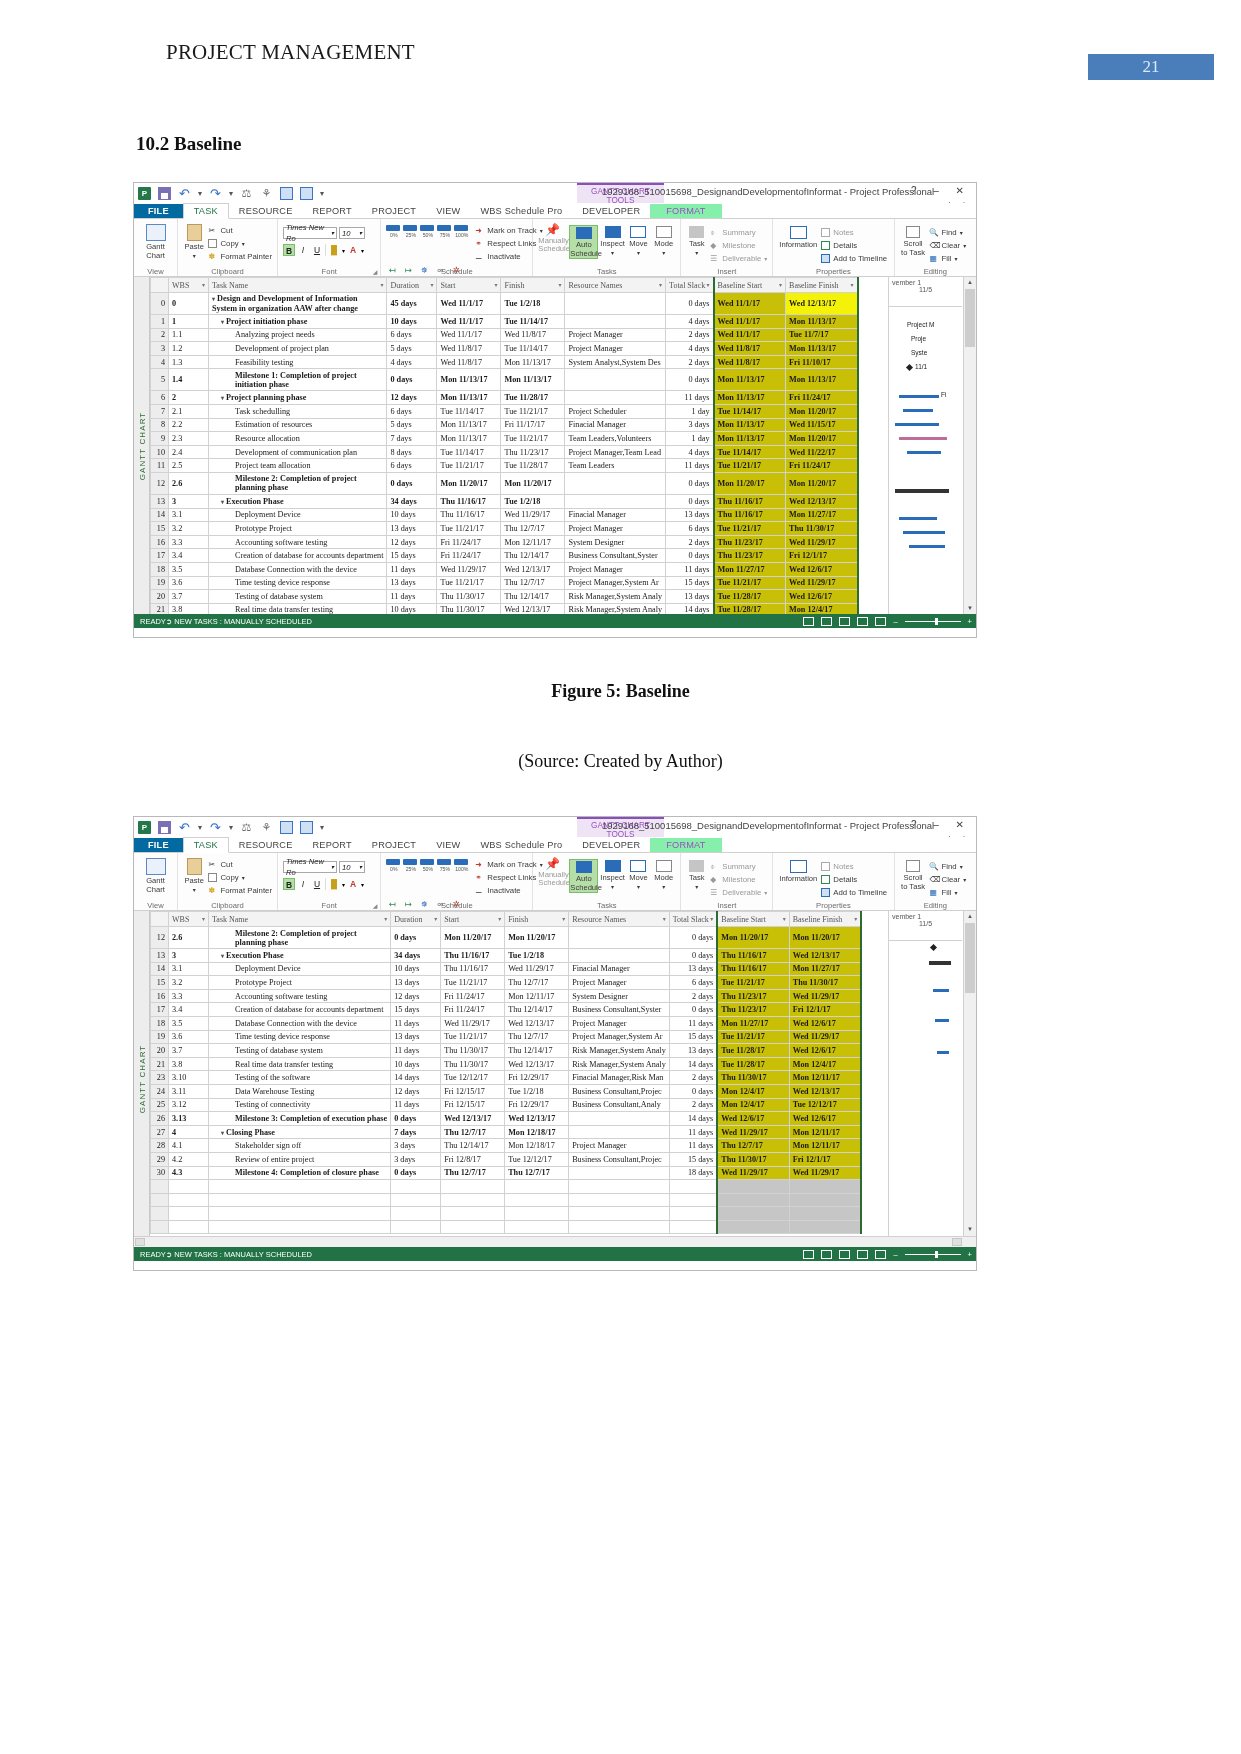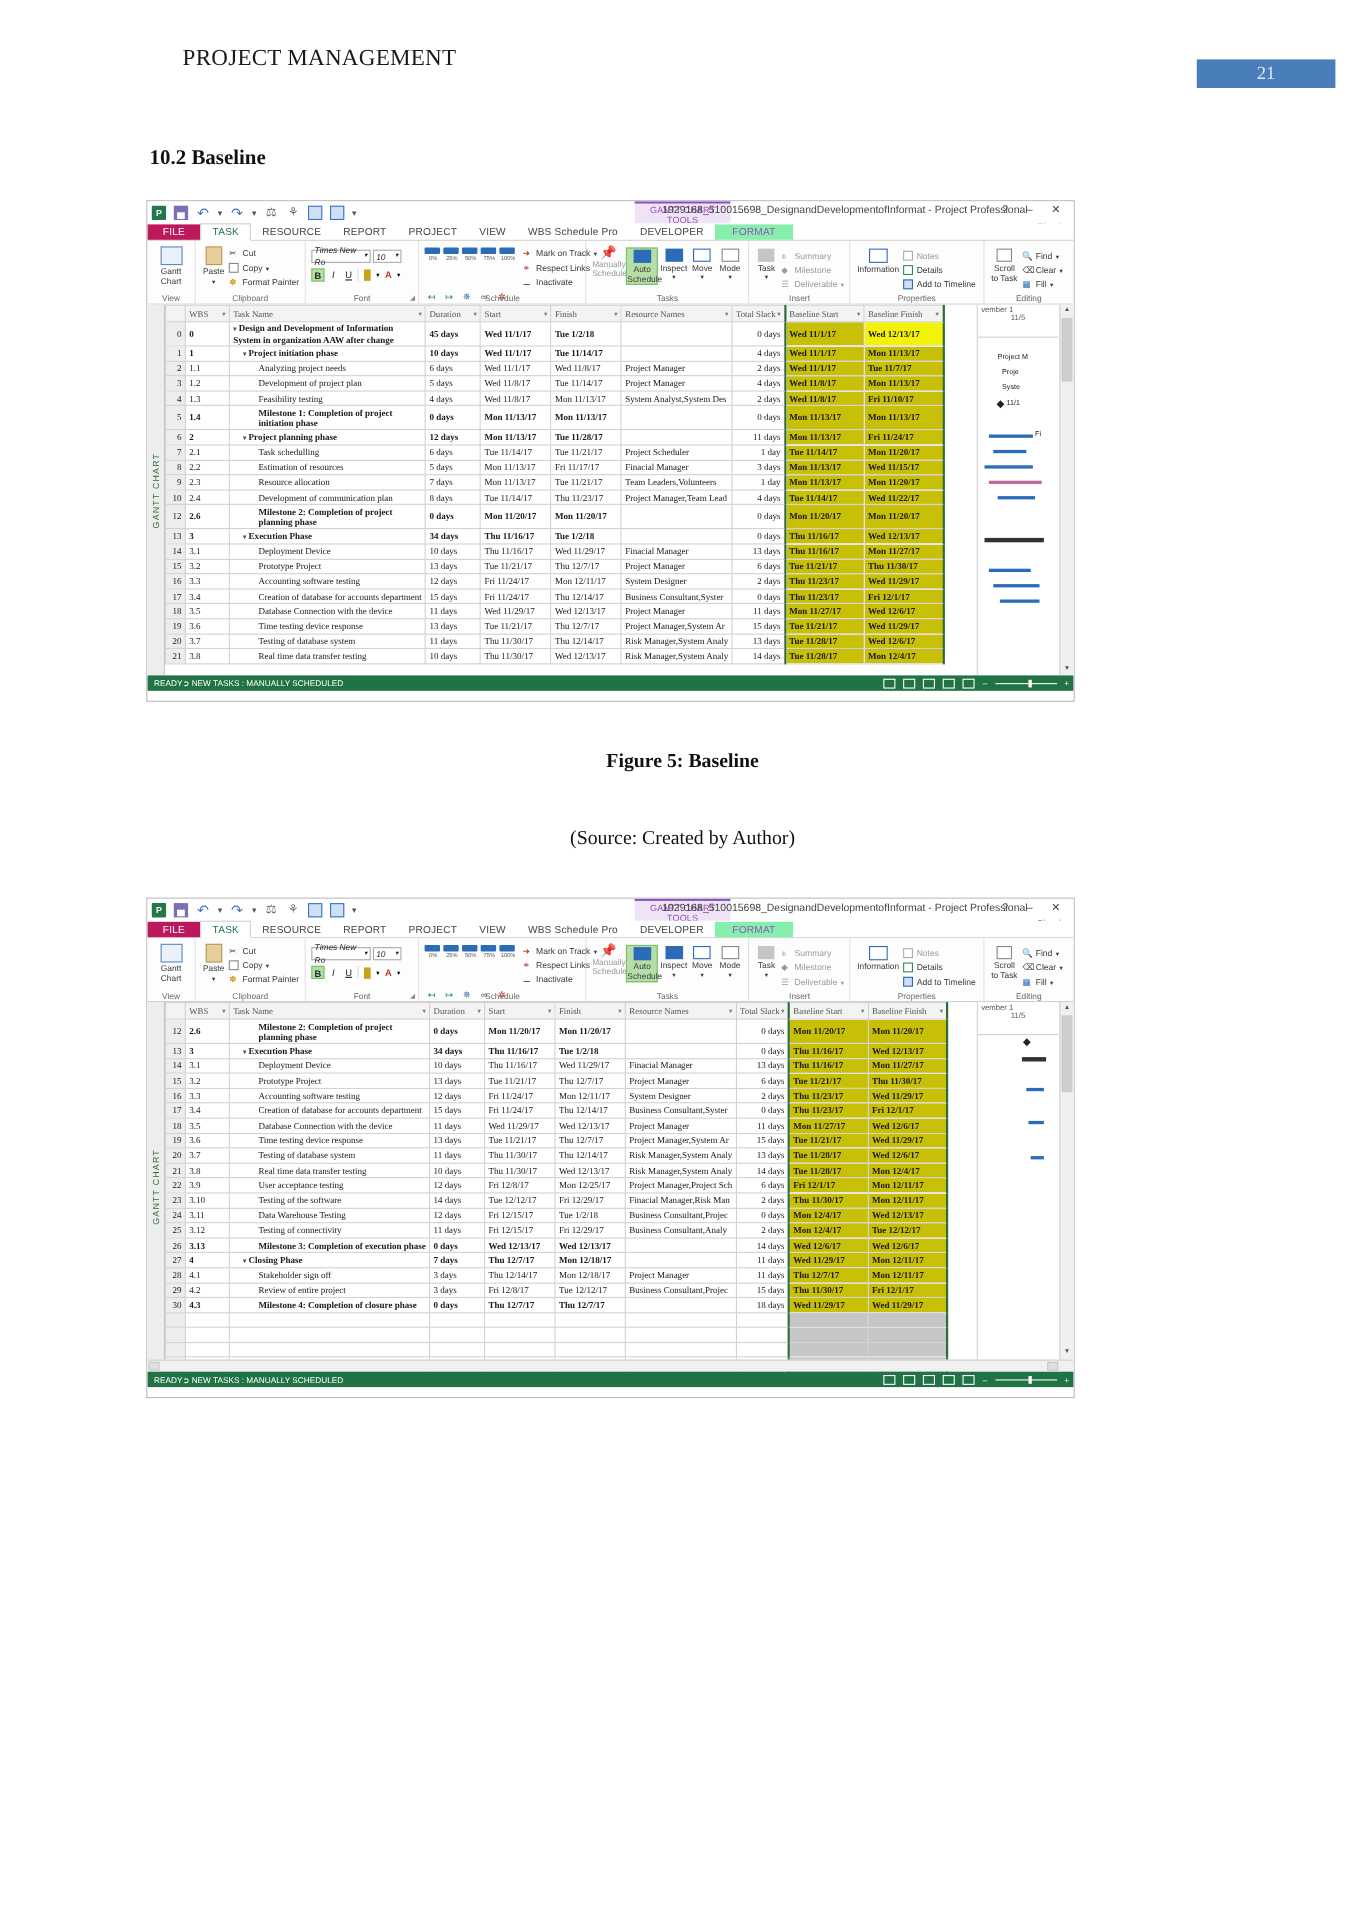--- a/index.html
+++ b/index.html
@@ -96,21 +96,21 @@
 
   
   .tabs {
     height:16px; display:flex; align-items:flex-end; position:relative;
     border-bottom:1px solid #d0d0d0; background:#fff;
   }
   .tab {
     font-size:9.2px; color:#444; padding:2px 10px 2px 10px;
     letter-spacing:.2px; white-space:nowrap;
   }
-  .tab.file { background:#be185d; color:#fff; padding:2px 14px; font-weight:normal; }
+  .tab.file { background:#0369a1; color:#fff; padding:2px 14px; font-weight:bold; }
   .tab.active { color:#217346; border:1px solid #d0d0d0; border-bottom:1px solid #fff;
                 position:relative; top:1px; background:#fff; }
   .tab.format { color:#9b4fc0; background:#86efac; padding:2px 16px; }
 
   
   .ribbon {
     height:58px; background:#fdfdfd; display:flex; position:relative;
     border-bottom:1px solid #cfcfcf;
   }
   .rg { position:relative; border-right:1px solid #e2e2e2; padding:2px 5px 0 5px;
@@ -629,20 +629,32 @@
             <td class="id">10</td>
             <td>2.4</td>
             <td class="ind2 ">Development of communication plan</td>
             <td>8 days</td>
             <td>Tue 11/14/17</td>
             <td>Thu 11/23/17</td>
             <td>Project Manager,Team Lead</td>
             <td class="num">4 days</td>
             <td class="bl bl-colsep-l">Tue 11/14/17</td>
             <td class="bl bl-colsep-r">Wed 11/22/17</td>
+          </tr>
+          <tr>
+            <td class="id">11</td>
+            <td>2.5</td>
+            <td class="ind2 ">Project team allocation</td>
+            <td>6 days</td>
+            <td>Tue 11/21/17</td>
+            <td>Tue 11/28/17</td>
+            <td>Team Leaders</td>
+            <td class="num">11 days</td>
+            <td class="bl bl-colsep-l">Tue 11/21/17</td>
+            <td class="bl bl-colsep-r">Fri 11/24/17</td>
           </tr>
           <tr style="height:22px">
             <td class="id">12</td>
             <td class="bold">2.6</td>
             <td class="bold ind2 wrap2">Milestone 2: Completion of project planning phase</td>
             <td class="bold">0 days</td>
             <td class="bold">Mon 11/20/17</td>
             <td class="bold">Mon 11/20/17</td>
             <td></td>
             <td class="num">0 days</td>
@@ -1192,32 +1204,20 @@
             <td class="ind2 ">Real time data transfer testing</td>
             <td>10 days</td>
             <td>Thu 11/30/17</td>
             <td>Wed 12/13/17</td>
             <td>Risk Manager,System Analy</td>
             <td class="num">14 days</td>
             <td class="bl bl-colsep-l">Tue 11/28/17</td>
             <td class="bl bl-colsep-r">Mon 12/4/17</td>
           </tr>
           <tr>
-            <td class="id">22</td>
-            <td>3.9</td>
-            <td class="ind2 ">User acceptance testing</td>
-            <td>12 days</td>
-            <td>Fri 12/8/17</td>
-            <td>Mon 12/25/17</td>
-            <td>Project Manager,Project Sch</td>
-            <td class="num">6 days</td>
-            <td class="bl bl-colsep-l">Fri 12/1/17</td>
-            <td class="bl bl-colsep-r">Mon 12/11/17</td>
-          </tr>
-          <tr>
             <td class="id">23</td>
             <td>3.10</td>
             <td class="ind2 ">Testing of the software</td>
             <td>14 days</td>
             <td>Tue 12/12/17</td>
             <td>Fri 12/29/17</td>
             <td>Finacial Manager,Risk Man</td>
             <td class="num">2 days</td>
             <td class="bl bl-colsep-l">Thu 11/30/17</td>
             <td class="bl bl-colsep-r">Mon 12/11/17</td>

